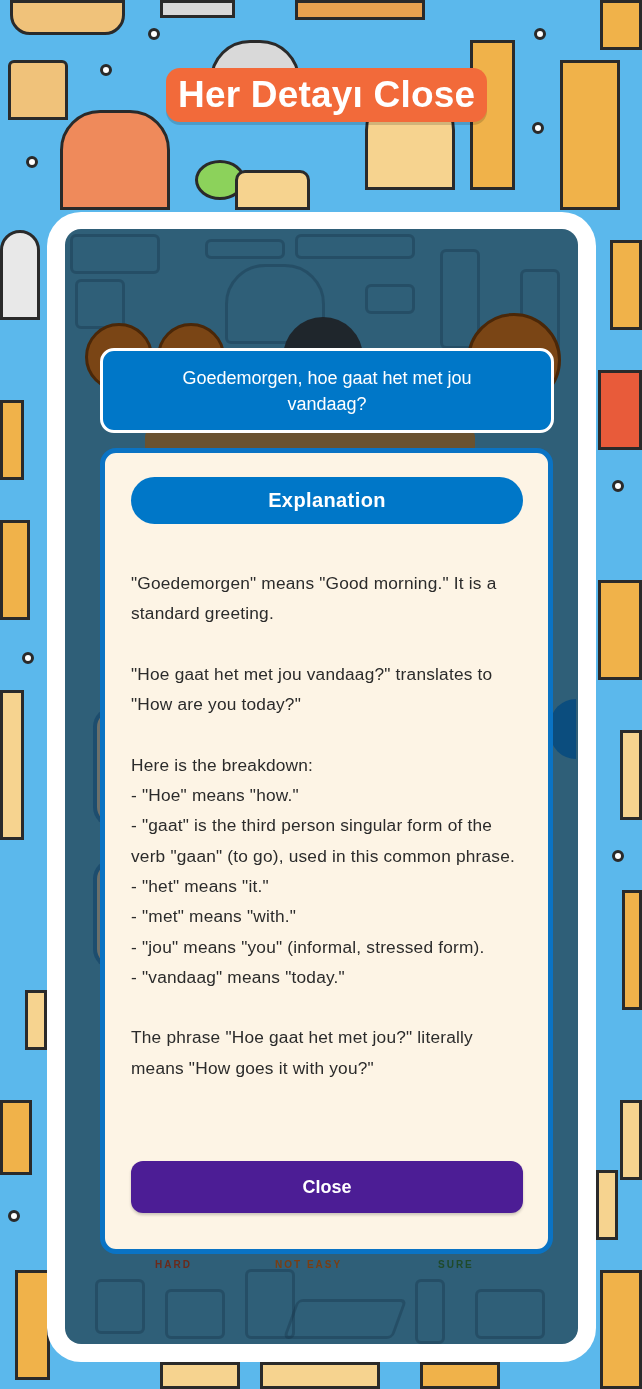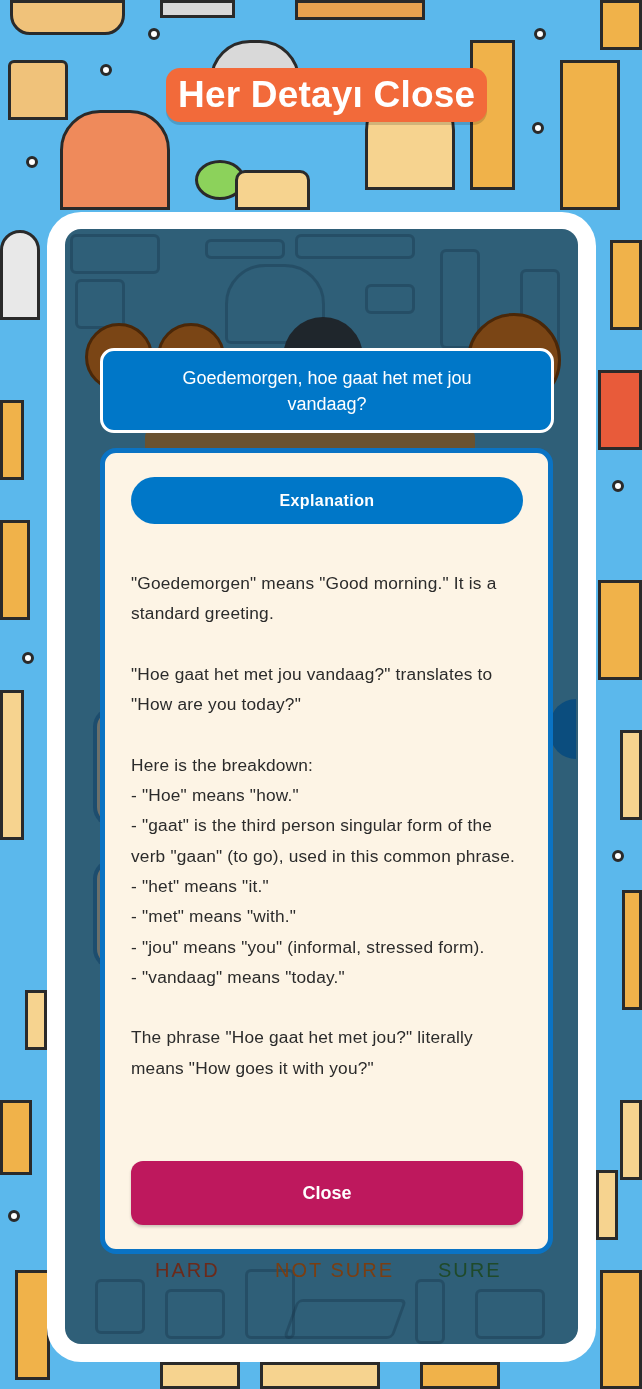--- a/index.html
+++ b/index.html
@@ -67,46 +67,46 @@
     background: #FDF4E5; border: 5px solid #0A73C4; border-radius: 16px;
   }
   .tabs {
     position: absolute; left: 26px; top: 24px;
     width: 392px; height: 47px;
     background: #EEEEEE; border-radius: 24px;
     display: flex;
   }
   .tab {
     flex: 1; border-radius: 24px;
-    font-size: 16px; font-weight: 700; letter-spacing: 0.4px;
+    font-size: 20px; font-weight: 700; letter-spacing: 0.4px;
     display: flex; align-items: center; justify-content: center;
     cursor: pointer;
   }
   .tab.active { background: #0077C8; color: #fff; }
   .tab.inactive { color: #6e6e6e; }
 
   .explanation {
     position: absolute; left: 26px; top: 115px; width: 395px;
     color: #2b2b2b; font-size: 17.3px; line-height: 30.3px;
     white-space: pre-wrap; letter-spacing: 0.2px;
   }
 
   .close-button {
     position: absolute; left: 26px; top: 708px;
-    width: 392px; height: 64px;
-    background: #be185d; border-radius: 12px;
+    width: 392px; height: 52px;
+    background: #4c1d95; border-radius: 12px;
     color: #fff; font-size: 18px; font-weight: 700;
     display: flex; align-items: center; justify-content: center;
     box-shadow: 0 2px 3px rgba(0,0,0,0.2);
     cursor: pointer;
   }
 
   .rating-row { position: absolute; top: 1030px; left: 0; width: 100%; height: 22px; }
   .rating {
-    position: absolute; font-size: 20px; font-weight: 400; letter-spacing: 2px;
+    position: absolute; font-size: 10px; font-weight: 700; letter-spacing: 2px;
   }
 </style>
 </head>
 <body>
 
 <div>
   <div class="doodle" style="left:10px;top:0;width:115px;height:35px;background:#F0C27A;border-radius:0 0 20px 20px;"></div>
   <div class="doodle" style="left:160px;top:0;width:75px;height:18px;background:#d9d9d9;"></div>
   <div class="doodle" style="left:295px;top:0;width:130px;height:20px;background:#E9A24F;"></div>
   <div class="doodle" style="left:8px;top:60px;width:60px;height:60px;background:#F0C27A;border-radius:6px 6px 0 0;"></div>
@@ -201,18 +201,18 @@
 - "jou" means "you" (informal, stressed form).
 - "vandaag" means "today."
 
 The phrase "Hoe gaat het met jou?" literally means "How goes it with you?"</div>
 
       <div class="close-button">Close</div>
     </div>
 
     <div class="rating-row">
       <span class="rating" style="left:90px;color:#6B2A1A;">HARD</span>
-      <span class="rating" style="left:210px;color:#7A3E12;">NOT SURE</span>
+      <span class="rating" style="left:210px;color:#7A3E12;">NOT EASY</span>
       <span class="rating" style="left:373px;color:#1F4A2A;">SURE</span>
     </div>
 
   </div>
 </div>
 
 </body></html>

